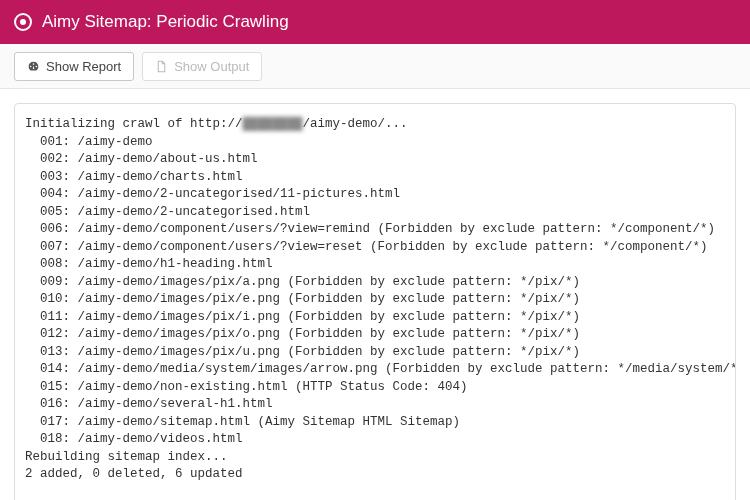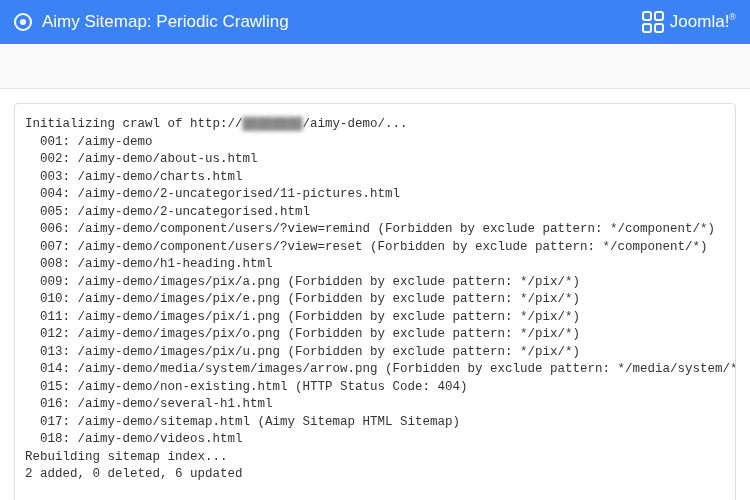--- a/index.html
+++ b/index.html
@@ -1,17 +1,17 @@
 <!DOCTYPE html>
 <html><head>
 <meta charset="utf-8">
 <style>
 *{box-sizing:border-box;margin:0;padding:0}
 body{font-family:Arial,Helvetica,sans-serif;font-size:13px;background:#fff;color:#333;width:750px;height:500px;overflow:hidden}
-.header{background:#3b82f6;color:#fff;height:44px;display:flex;align-items:center;padding:0 14px;justify-content:space-between}
+.header{background:#be185d;color:#fff;height:44px;display:flex;align-items:center;padding:0 14px;justify-content:space-between}
 .header-left{display:flex;align-items:center;gap:10px}
 .target-icon{width:18px;height:18px;border:2px solid #fff;border-radius:50%;display:flex;align-items:center;justify-content:center}
 .target-icon::after{content:"";width:6px;height:6px;background:#fff;border-radius:50%}
 .header-title{font-size:17px;font-weight:normal}
 .joomla-wrap{display:flex;align-items:center;gap:6px}
 .joomla-glyph{width:22px;height:22px;position:relative}
 .joomla-glyph span{position:absolute;width:10px;height:10px;border:2px solid;border-radius:3px}
 .j1{top:0;left:0;border-color:#f28c1b;border-right:none;border-bottom:none}
 .j2{top:0;right:0;border-color:#d63d3d;border-left:none;border-bottom:none}
 .j3{bottom:0;left:0;border-color:#6aa33e;border-right:none;border-top:none}
@@ -27,27 +27,32 @@
 .blur{filter:blur(2px);color:#888}
 </style>
 </head>
 <body>
 
 <div class="header">
   <div class="header-left">
     <span class="target-icon"></span>
     <span class="header-title">Aimy Sitemap: Periodic Crawling</span>
   </div>
-  <div class="joomla-wrap">
-    <span class="joomla-glyph">
-      <span class="j1"></span>
-        <span class="j2"></span>
-        <span class="j3"></span>
-        <span class="j4"></span>
-    </span>
-    <span class="joomla-text"><span>Joomla!</span><sup>®</sup></span>
-  </div>
 </div>
 
 <div class="toolbar">
+  <div class="toolbar-left">
+    <button class="btn">
+      <svg class="icon" viewBox="0 0 16 16">
+          <path fill="#555" d="M8 2a6 6 0 00-6 6c0 2 1 3.8 2.5 4.8h7A6 6 0 008 2zm0 2a1 1 0 110 2 1 1 0 010-2zm-3.5 3a1 1 0 110 2 1 1 0 010-2zm7 0a1 1 0 110 2 1 1 0 010-2zM8 7l1 4H7l1-4z"></path>
+        </svg>
+      <span>Show Report</span>
+    </button>
+    <button class="btn disabled">
+      <svg class="icon" viewBox="0 0 16 16">
+          <path fill="none" stroke="#bbb" stroke-width="1.3" d="M4 1.5h5l3 3v10H4z M9 1.5v3h3"></path>
+        </svg>
+      <span>Show Output</span>
+    </button>
+  </div>
 </div>
 
 <div class="console" id="console"><div>Initializing crawl of http://<span class="blur">████████</span>/aimy-demo/...</div><div>  001: /aimy-demo</div><div>  002: /aimy-demo/about-us.html</div><div>  003: /aimy-demo/charts.html</div><div>  004: /aimy-demo/2-uncategorised/11-pictures.html</div><div>  005: /aimy-demo/2-uncategorised.html</div><div>  006: /aimy-demo/component/users/?view=remind (Forbidden by exclude pattern: */component/*)</div><div>  007: /aimy-demo/component/users/?view=reset (Forbidden by exclude pattern: */component/*)</div><div>  008: /aimy-demo/h1-heading.html</div><div>  009: /aimy-demo/images/pix/a.png (Forbidden by exclude pattern: */pix/*)</div><div>  010: /aimy-demo/images/pix/e.png (Forbidden by exclude pattern: */pix/*)</div><div>  011: /aimy-demo/images/pix/i.png (Forbidden by exclude pattern: */pix/*)</div><div>  012: /aimy-demo/images/pix/o.png (Forbidden by exclude pattern: */pix/*)</div><div>  013: /aimy-demo/images/pix/u.png (Forbidden by exclude pattern: */pix/*)</div><div>  014: /aimy-demo/media/system/images/arrow.png (Forbidden by exclude pattern: */media/system/*)</div><div>  015: /aimy-demo/non-existing.html (HTTP Status Code: 404)</div><div>  016: /aimy-demo/several-h1.html</div><div>  017: /aimy-demo/sitemap.html (Aimy Sitemap HTML Sitemap)</div><div>  018: /aimy-demo/videos.html</div><div>Rebuilding sitemap index...</div><div>2 added, 0 deleted, 6 updated</div></div>
 
 </body></html>

